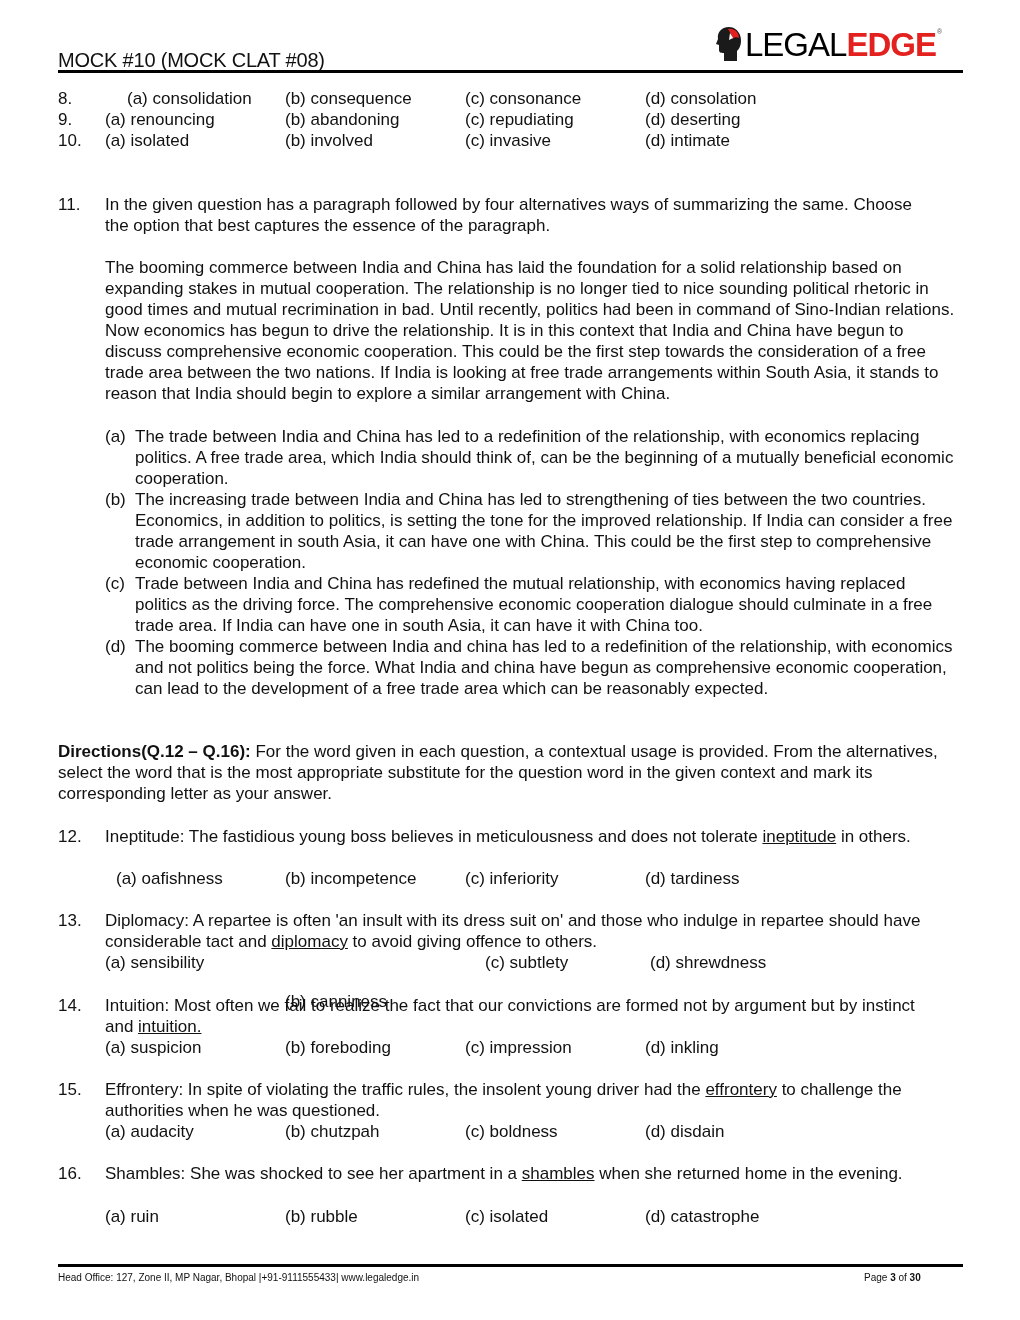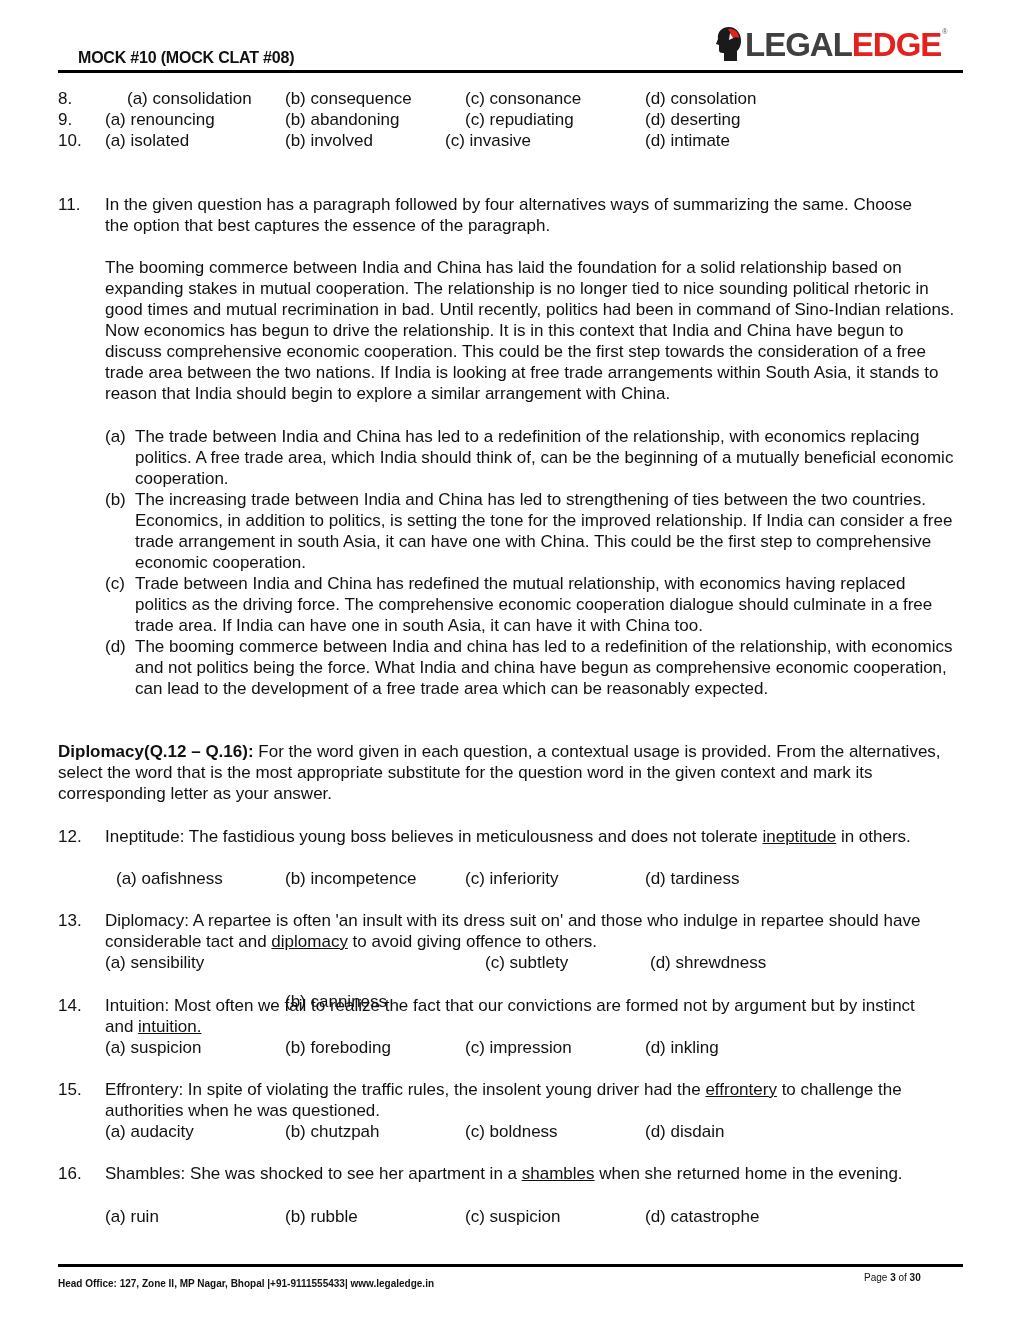--- a/index.html
+++ b/index.html
@@ -1,41 +1,41 @@
 <!DOCTYPE html>
 <html><head>
 <meta charset="utf-8">
 <style>
   html, body { margin:0; padding:0; background:#ffffff; }
   body { width:1020px; height:1320px; position:relative; overflow:hidden;
          font-family:"Liberation Sans", sans-serif; color:#111; font-size:17px; }
-  .header-title { position:absolute; left:58px; top:49px; font-weight:bold; font-size:16px; letter-spacing:-0.2px;margin-left:20px; }
+  .header-title { position:absolute; left:58px; top:49px; font-weight:normal; font-size:20px; letter-spacing:-0.2px; }
   .logo { position:absolute; left:715px; top:24px; height:40px; display:flex; align-items:center; }
   .logo-text { font-size:33px; letter-spacing:-1px; line-height:1; }
-  .logo-legal { color:#404040; font-weight:bold; }
+  .logo-legal { color:#000000; font-weight:normal; }
   .logo-edge { color:#e3211f; font-weight:bold;text-align:right; }
   .logo-reg { font-size:7px; color:#555; vertical-align:top; margin-left:1px; }
   .header-rule { position:absolute; left:58px; top:70px; width:905px; height:3px; background:#000; }
 
   .row { position:absolute; left:58px; height:21px; line-height:21px; white-space:nowrap; }
   .num { position:absolute; left:0; }
   .optc { position:absolute; }
 
   .block { position:absolute; left:105px; width:850px; line-height:21px; }
   .qnum { position:absolute; left:58px; line-height:21px; }
   .opt-list { position:absolute; left:105px; width:850px; line-height:21px; }
   .opt { position:relative; padding-left:30px; }
   .opt .lbl { position:absolute; left:0; top:0; }
 
   .directions { position:absolute; left:58px; top:741px; width:890px; line-height:21px; }
   .directions b { font-weight:bold; }
   u { text-decoration:underline; }
 
   .footer-rule { position:absolute; left:58px; top:1264px; width:905px; height:3px; background:#000; }
-  .footer-left { position:absolute; left:58px; top:1272px; font-size:10px; font-weight:bold;margin-top:6px; }
+  .footer-left { position:absolute; left:58px; top:1272px; font-size:10px; font-weight:normal; }
   .footer-right { position:absolute; left:864px; top:1272px; font-size:10px; }
   .footer-right b { font-weight:bold; }
 </style>
 </head>
 <body>
 
 <div class="header-title">MOCK #10 (MOCK CLAT #08)</div>
 <div class="logo">
   <svg width="30" height="38" viewBox="0 0 30 38">
     <path d="M14 2 C6 2 2 8 3 14 L1 19 L4 20 L4 25 C4 28 7 28 9 28 L9 36 L22 36 L22 26 C26 22 27 16 25 10 C23 5 19 2 14 2 Z" fill="#1a1a1a"></path>
@@ -57,35 +57,35 @@
   <span class="num">9.</span>
   <span class="optc" style="left:47px;">(a) renouncing</span>
   <span class="optc" style="left:227px;">(b) abandoning</span>
   <span class="optc" style="left:407px;">(c) repudiating</span>
   <span class="optc" style="left:587px;">(d) deserting</span>
 </div>
 <div class="row" style="top:130px;">
   <span class="num">10.</span>
   <span class="optc" style="left:47px;">(a) isolated</span>
   <span class="optc" style="left:227px;">(b) involved</span>
-  <span class="optc" style="left:387px;">(c) invasive</span>
+  <span class="optc" style="left:407px;">(c) invasive</span>
   <span class="optc" style="left:587px;">(d) intimate</span>
 </div>
 
 <div class="qnum" style="top:194px;">11.</div>
 <div class="block" style="top:194px;width:830px;">In the given question has a paragraph followed by four alternatives ways of summarizing the same. Choose the option that best captures the essence of the paragraph.</div>
 <div class="block" style="top:257px;width:850px;">The booming commerce between India and China has laid the foundation for a solid relationship based on expanding stakes in mutual cooperation. The relationship is no longer tied to nice sounding political rhetoric in good times and mutual recrimination in bad. Until recently, politics had been in command of Sino-Indian relations. Now economics has begun to drive the relationship. It is in this context that India and China have begun to discuss comprehensive economic cooperation. This could be the first step towards the consideration of a free trade area between the two nations. If India is looking at free trade arrangements within South Asia, it stands to reason that India should begin to explore a similar arrangement with China.</div>
 <div class="opt-list" style="top:426px;">
   <div class="opt"><span class="lbl">(a)</span><span>The trade between India and China has led to a redefinition of the relationship, with economics replacing politics. A free trade area, which India should think of, can be the beginning of a mutually beneficial economic cooperation.</span></div>
   <div class="opt"><span class="lbl">(b)</span><span>The increasing trade between India and China has led to strengthening of ties between the two countries. Economics, in addition to politics, is setting the tone for the improved relationship. If India can consider a free trade arrangement in south Asia, it can have one with China. This could be the first step to comprehensive economic cooperation.</span></div>
   <div class="opt"><span class="lbl">(c)</span><span>Trade between India and China has redefined the mutual relationship, with economics having replaced politics as the driving force. The comprehensive economic cooperation dialogue should culminate in a free trade area. If India can have one in south Asia, it can have it with China too.</span></div>
   <div class="opt"><span class="lbl">(d)</span><span>The booming commerce between India and china has led to a redefinition of the relationship, with economics and not politics being the force. What India and china have begun as comprehensive economic cooperation, can lead to the development of a free trade area which can be reasonably expected.</span></div>
 </div>
 
-<div class="directions"><b>Diplomacy(Q.12 – Q.16):</b><span> For the word given in each question, a contextual usage is provided. From the alternatives, select the word that is the most appropriate substitute for the question word in the given context and mark its corresponding letter as your answer.</span></div>
+<div class="directions"><b>Directions(Q.12 – Q.16):</b><span> For the word given in each question, a contextual usage is provided. From the alternatives, select the word that is the most appropriate substitute for the question word in the given context and mark its corresponding letter as your answer.</span></div>
 
 <div class="qnum" style="top:826px;">12.</div>
 <div class="block" style="top:826px;width:845px;"><span>Ineptitude: The fastidious young boss believes in meticulousness and does not tolerate </span><u>ineptitude</u><span> in others.</span></div>
 <div class="row" style="top:868px;left:105px;">
   <span class="optc" style="left:11px;">(a)  oafishness</span>
   <span class="optc" style="left:180px;">(b)  incompetence</span>
   <span class="optc" style="left:360px;">(c)  inferiority</span>
   <span class="optc" style="left:540px;">(d)  tardiness</span>
 </div>
 
@@ -114,19 +114,19 @@
   <span class="optc" style="left:180px;">(b)  chutzpah</span>
   <span class="optc" style="left:360px;">(c)  boldness</span>
   <span class="optc" style="left:540px;">(d)  disdain</span>
 </div>
 
 <div class="qnum" style="top:1163px;">16.</div>
 <div class="block" style="top:1163px;width:800px;"><span>Shambles: She was shocked to see her apartment in a </span><u>shambles</u><span> when she returned home in the evening.</span></div>
 <div class="row" style="top:1206px;left:105px;">
   <span class="optc" style="left:0;">(a)  ruin</span>
   <span class="optc" style="left:180px;">(b)  rubble</span>
-  <span class="optc" style="left:360px;">(c) suspicion</span>
+  <span class="optc" style="left:360px;">(c) isolated</span>
   <span class="optc" style="left:540px;">(d) catastrophe</span>
 </div>
 
 <div class="footer-rule"></div>
 <div class="footer-left">Head Office: 127, Zone II, MP Nagar, Bhopal |+91-9111555433| www.legaledge.in</div>
 <div class="footer-right"><span>Page </span><b>3</b><span> of </span><b>30</b></div>
 
 </body></html>

